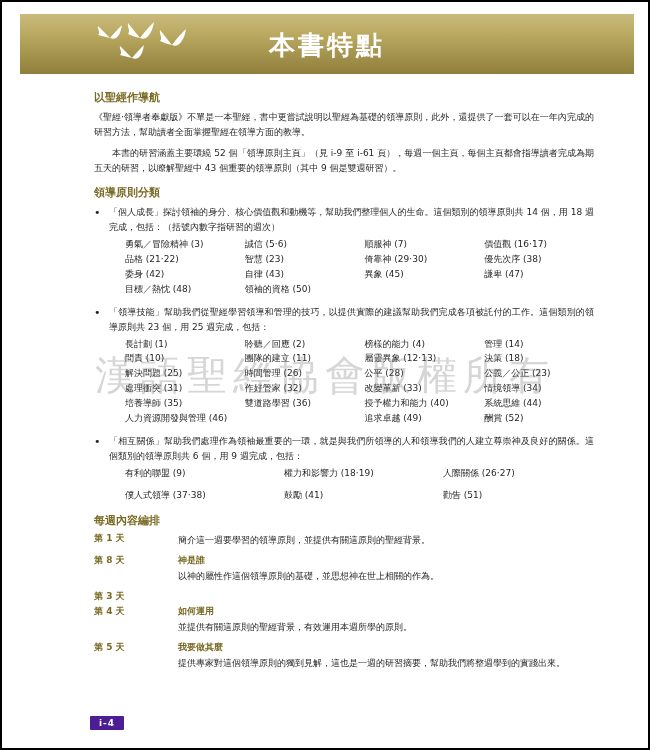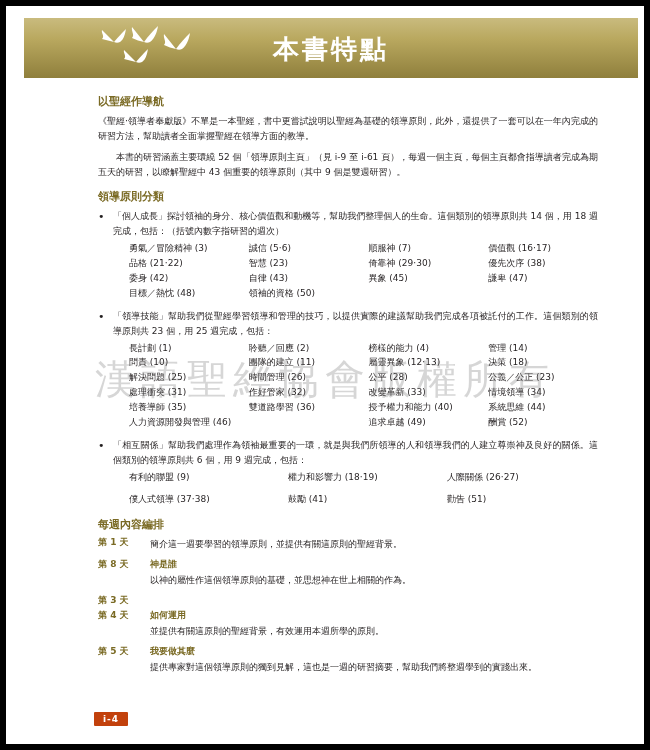--- a/index.html
+++ b/index.html
@@ -7,21 +7,21 @@
     width:650px;height:750px;
     background:#ffffff;
     font-family:"DejaVu Sans","Liberation Sans",sans-serif;
     font-size:9px;
     color:#231f20;
     position:relative;
     overflow:hidden;
   }
   .page{
     position:absolute;inset:0;
-    border:6px solid #000000;
+    border:2px solid #000000;
     box-sizing:border-box;
   }
 
   
   .banner{
     position:absolute;left:18px;top:12px;width:614px;height:60px;
     background:linear-gradient(to bottom,#c9bb7e 0%,#b9a85f 35%,#8f7f3c 100%);
     overflow:hidden;
   }
   .banner-title{
@@ -66,21 +66,21 @@
     line-height:1.55;
   }
   .grid.c3{grid-template-columns:repeat(3,1fr);gap:8px;}
   .grid.c4{grid-template-columns:repeat(4,1fr);}
   .grid span{white-space:nowrap;font-size:9px;}
 
   
   .week-title{
     font-weight:bold;color:#7a6a24;font-size:11px;margin:10px 0 4px 0;
   }
-  .day-row{display:flex;margin:0 0 2px 0;}
+  .day-row{display:flex;margin:0 0 2px 0;gap:32px;}
   .day-col{
     flex:0 0 52px;color:#7a6a24;font-weight:bold;font-size:9px;line-height:1.5;
   }
   .day-main{flex:1;}
   .day-head{color:#7a6a24;font-weight:bold;font-size:9px;line-height:1.5;}
   .day-desc{font-size:9px;line-height:1.6;margin:1px 0 5px 0;text-align:justify;}
 
   
   .watermark{
     position:absolute;left:0;right:0;top:346px;
@@ -89,21 +89,21 @@
     font-size:40px;font-weight:normal;
     color:rgba(120,120,120,0.30);
     letter-spacing:6px;
     pointer-events:none;
     white-space:nowrap;
   }
 
   
   .footer{
     position:absolute;left:88px;bottom:18px;
-    background:#c2410c;color:#ffffff;
+    background:#4c1d95;color:#ffffff;
     font-size:9px;font-weight:bold;
     padding:2px 9px;border-radius:1px;
     letter-spacing:1px;
   }
 </style>
 </head>
 <body>
 
 <div class="page">
 

